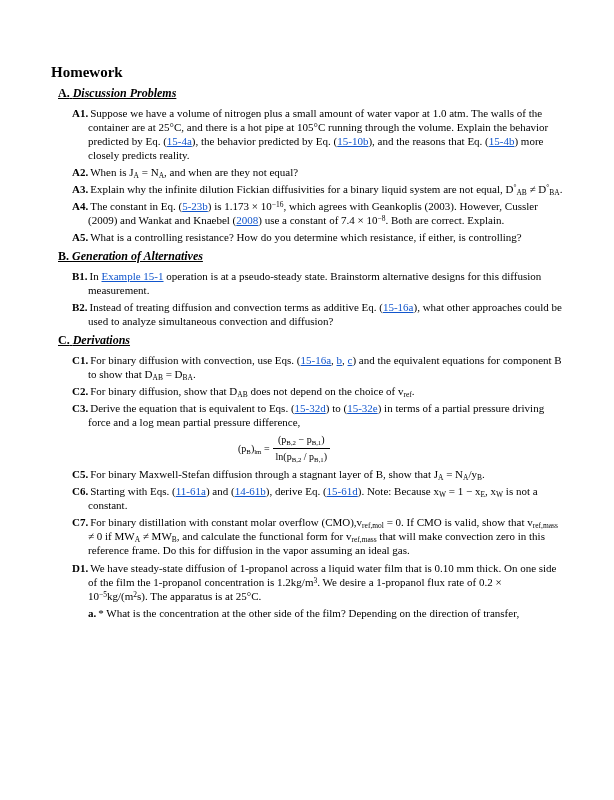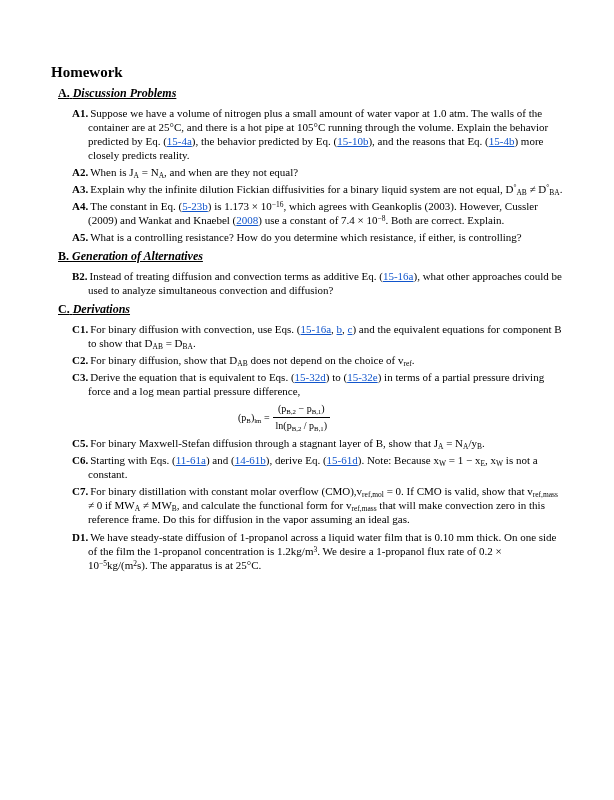--- a/index.html
+++ b/index.html
@@ -63,20 +63,21 @@
     <div class="item"><span class="item-label">A3.</span><span class="item-body"><span>Explain why the infinite dilution Fickian diffusivities for a binary liquid system are not equal, D</span><sup>°</sup><sub>AB</sub><span> ≠ D</span><sup>°</sup><sub>BA</sub><span>.</span></span></div>
     <div class="item"><span class="item-label">A4.</span><span class="item-body"><span>The constant in Eq. (</span><a href="#">5-23b</a><span>) is 1.173 × 10</span><sup>−16</sup><span>, which agrees with Geankoplis (2003). However, Cussler (2009) and Wankat and Knaebel (</span><a href="#">2008</a><span>) use a constant of 7.4 × 10</span><sup>−8</sup><span>. Both are correct. Explain.</span></span></div>
     <div class="item"><span class="item-label">A5.</span><span class="item-body"><span>What is a controlling resistance? How do you determine which resistance, if either, is controlling?</span></span></div>
   </section>
 
   <section class="sec">
     <div class="sec-head">
       <span class="sec-label">B.</span>
       <span class="sec-title">Generation of Alternatives</span>
     </div>
+    <div class="item"><span class="item-label">B1.</span><span class="item-body"><span>In </span><a href="#">Example 15-1</a><span> operation is at a pseudo-steady state. Brainstorm alternative designs for this diffusion measurement.</span></span></div>
     <div class="item"><span class="item-label">B2.</span><span class="item-body"><span>Instead of treating diffusion and convection terms as additive Eq. (</span><a href="#">15-16a</a><span>), what other approaches could be used to analyze simultaneous convection and diffusion?</span></span></div>
   </section>
 
   <section class="sec">
     <div class="sec-head">
       <span class="sec-label">C.</span>
       <span class="sec-title">Derivations</span>
     </div>
     <div class="item"><span class="item-label">C1.</span><span class="item-body"><span>For binary diffusion with convection, use Eqs. (</span><a href="#">15-16a</a><span>, </span><a href="#">b</a><span>, </span><a href="#">c</a><span>) and the equivalent equations for component B to show that D</span><sub>AB</sub><span> = D</span><sub>BA</sub><span>.</span></span></div>
     <div class="item"><span class="item-label">C2.</span><span class="item-body"><span>For binary diffusion, show that D</span><sub>AB</sub><span> does not depend on the choice of v</span><sub>ref</sub><span>.</span></span></div>
@@ -91,16 +92,17 @@
         </div>
     </div>
     <div class="item"><span class="item-label">C5.</span><span class="item-body"><span>For binary Maxwell-Stefan diffusion through a stagnant layer of B, show that J</span><sub>A</sub><span> = N</span><sub>A</sub><span>/y</span><sub>B</sub><span>.</span></span></div>
     <div class="item"><span class="item-label">C6.</span><span class="item-body"><span>Starting with Eqs. (</span><a href="#">11-61a</a><span>) and (</span><a href="#">14-61b</a><span>), derive Eq. (</span><a href="#">15-61d</a><span>). Note: Because x</span><sub>W</sub><span> = 1 − x</span><sub>E</sub><span>, x</span><sub>W</sub><span> is not a constant.</span></span></div>
     <div class="item"><span class="item-label">C7.</span><span class="item-body"><span>For binary distillation with constant molar overflow (CMO),v</span><sub>ref,mol</sub><span> = 0. If CMO is valid, show that v</span><sub>ref,mass</sub><span> ≠ 0 if MW</span><sub>A</sub><span> ≠ MW</span><sub>B</sub><span>, and calculate the functional form for v</span><sub>ref,mass</sub><span> that will make convection zero in this reference frame. Do this for diffusion in the vapor assuming an ideal gas.</span></span></div>
   </section>
 
   <section class="sec">
     <div class="item">
       <span class="item-label">D1.</span><span class="item-body"><span>We have steady-state diffusion of 1-propanol across a liquid water film that is 0.10 mm thick. On one side of the film the 1-propanol concentration is 1.2kg/m</span><sup>3</sup><span>. We desire a 1-propanol flux rate of 0.2 × 10</span><sup>−5</sup><span>kg/(m</span><sup>2</sup><span>s). The apparatus is at 25°C.</span></span>
+      <div class="subitem"><span class="item-label">a.</span><span class="item-body"><span>* What is the concentration at the other side of the film? Depending on the direction of transfer,</span></span></div>
     </div>
   </section>
 
 </div>
 
 </body></html>

